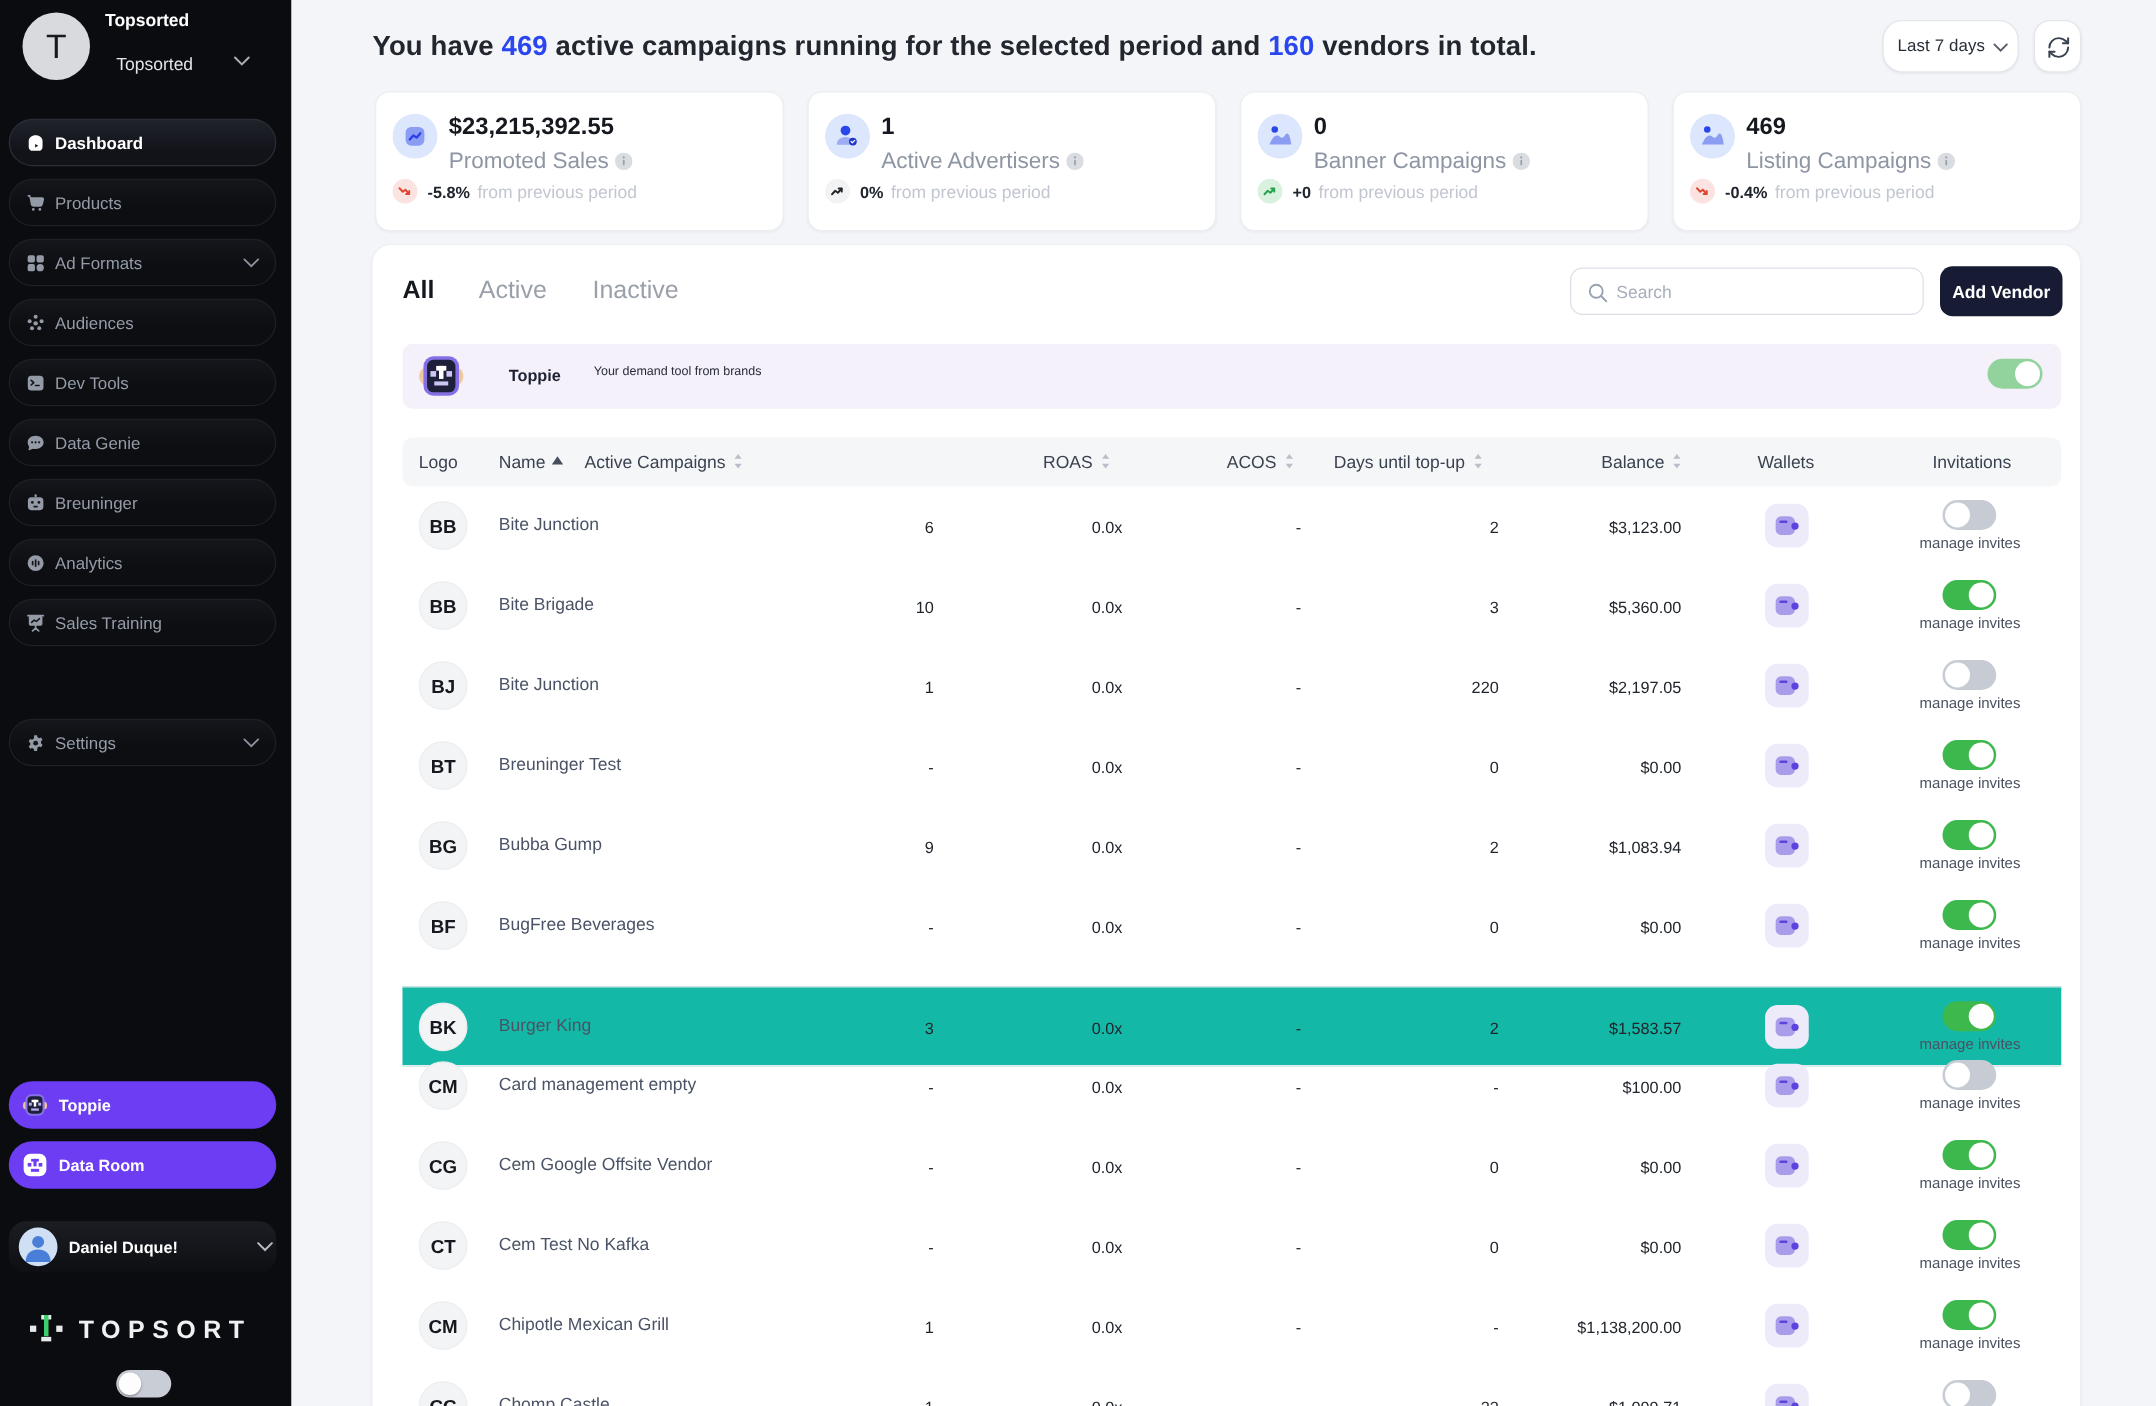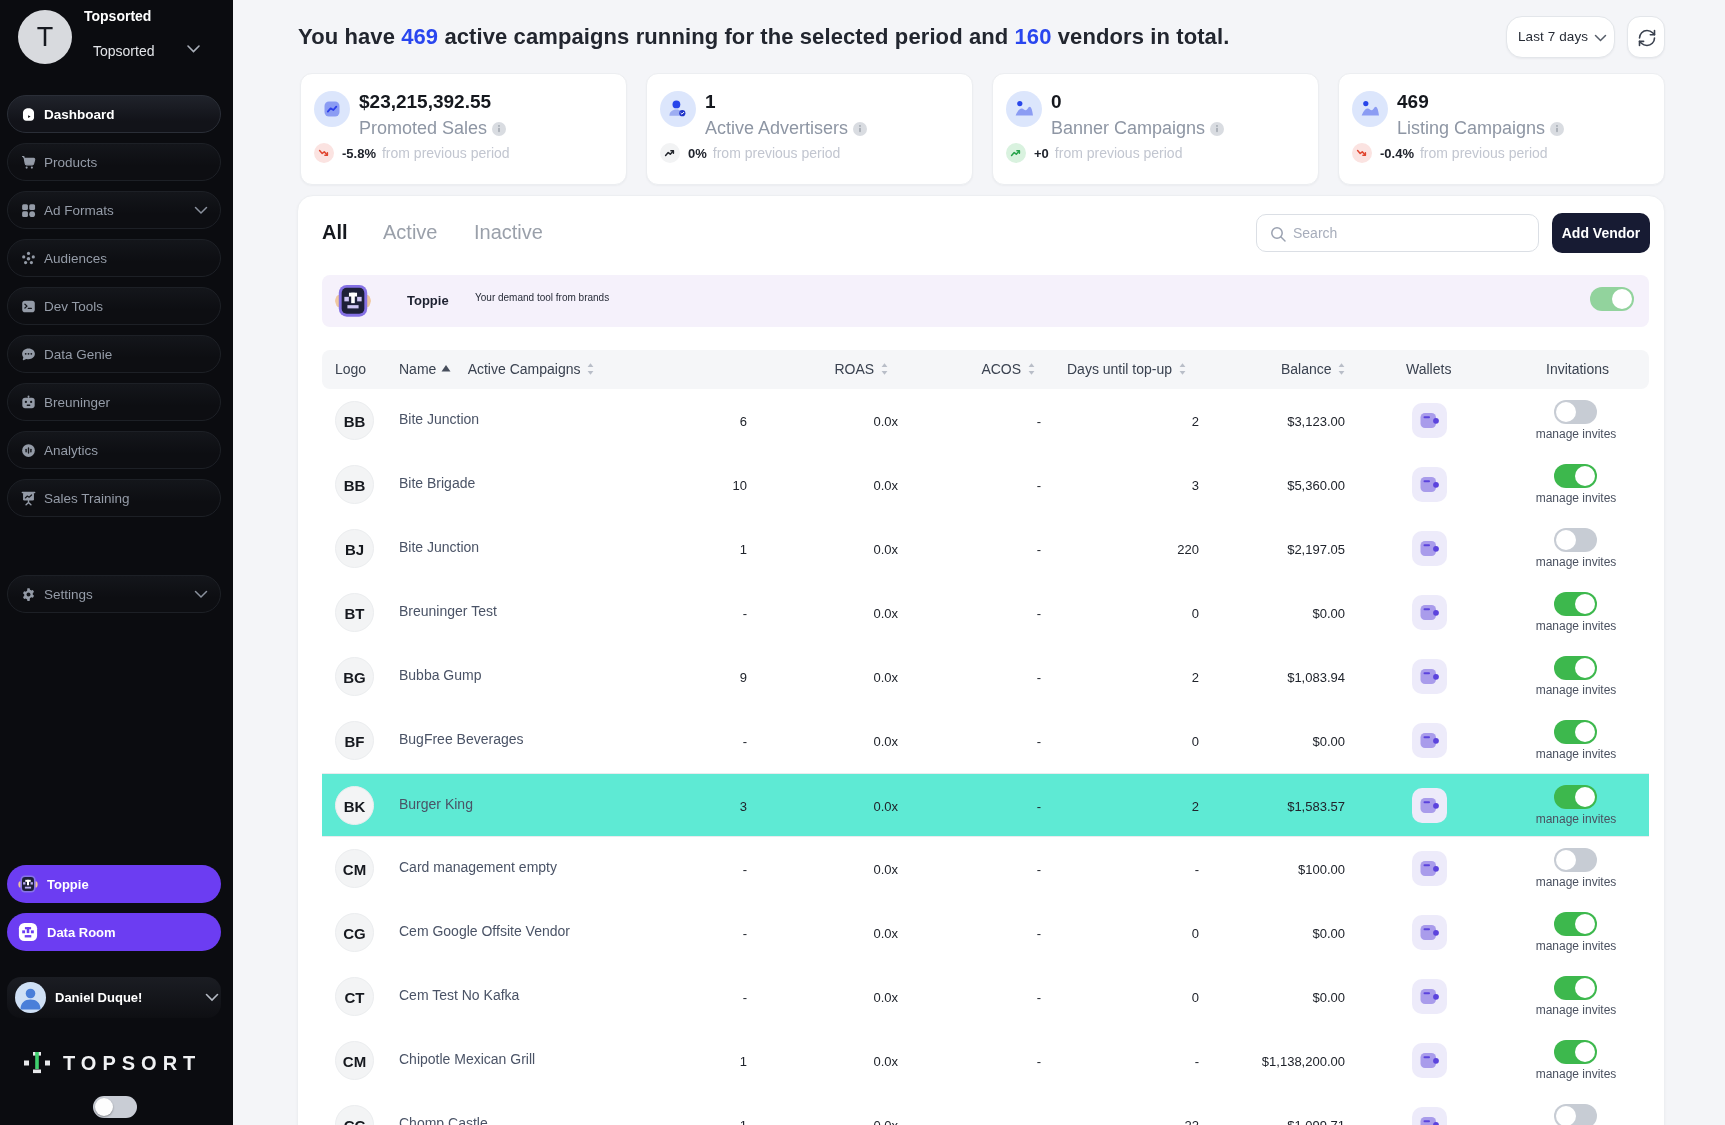--- a/index.html
+++ b/index.html
@@ -48,21 +48,21 @@
 #addv { position:absolute; left:1254px; top:17px; width:98px; height:40px; background:#171b33; border-radius:10px; color:#fff; font-size:14px; font-weight:700; text-align:center; line-height:40px; }
 #banner { position:absolute; left:24px; top:79px; width:1327px; height:52px; background:#f5f1fb; border-radius:8px; }
 #banner .t1 { position:absolute; left:85px; top:18px; font-size:13px; font-weight:700; color:#1d2130; }
 #banner .t2 { position:absolute; left:153px; top:17px; font-size:10px; color:#272c38; }
 #banner .tgl { position:absolute; left:1268px; top:12px; width:44px; height:24px; border-radius:12px; background:#92d39d; }
 #banner .tgl .knob { position:absolute; right:2px; top:2px; width:20px; height:20px; border-radius:50%; background:#fff; }
 #thead { position:absolute; left:24px; top:154px; width:1327px; height:39px; background:#f5f6f8; border-radius:8px; font-size:14px; color:#3a4250; }
 #thead div { position:absolute; top:11px; }
 #tbody { position:absolute; left:24px; top:0; width:1327px; height:100%; }
 .trow { position:absolute; left:0; width:1327px; height:64px; }
-.trow.hl { background:#5eead4; border-top:1px solid #e9ebee; border-bottom:1px solid #e9ebee; }
+.trow.hl { background:#14b8a6; border-top:1px solid #e9ebee; border-bottom:1px solid #e9ebee;margin-top:16px; }
 .rav { position:absolute; left:13px; top:12px; width:39px; height:39px; border-radius:50%; background:#f3f4f5; border:1px solid #ebedef; color:#15181e; font-weight:700; font-size:15px; text-align:center; line-height:39px; }
 .rname { position:absolute; left:77px; top:22px; font-size:14px; color:#4a5366; font-weight:400; }
 .rnum { position:absolute; left:0; top:25px; text-align:right; font-size:13px; color:#20242c; }
 .rwallet { position:absolute; left:1090px; top:14px; width:35px; height:35px; border-radius:10px; background:#edebfa; text-align:center; padding-top:7px; }
 .rtog { position:absolute; left:1232px; top:11px; }
 .tgl { position:relative; width:43px; height:24px; border-radius:12px; }
 .tgl.on { background:#3db84d; }
 .tgl.off { background:#c7ccd4; }
 .tgl .knob { position:absolute; top:2px; width:20px; height:20px; border-radius:50%; background:#fff; }
 .tgl.on .knob { right:2px; }

